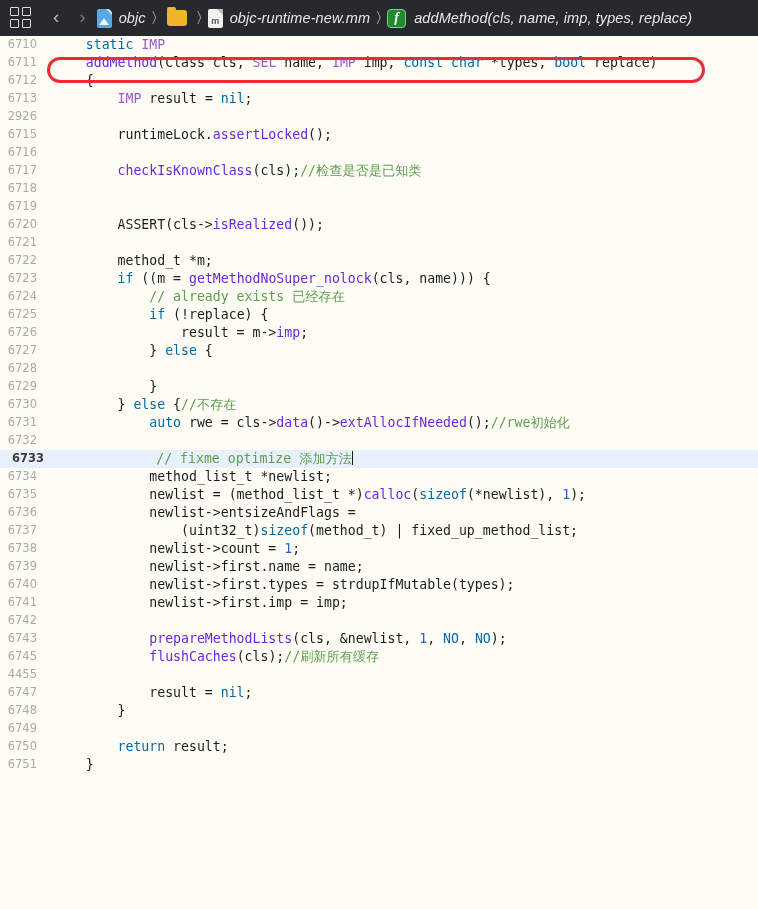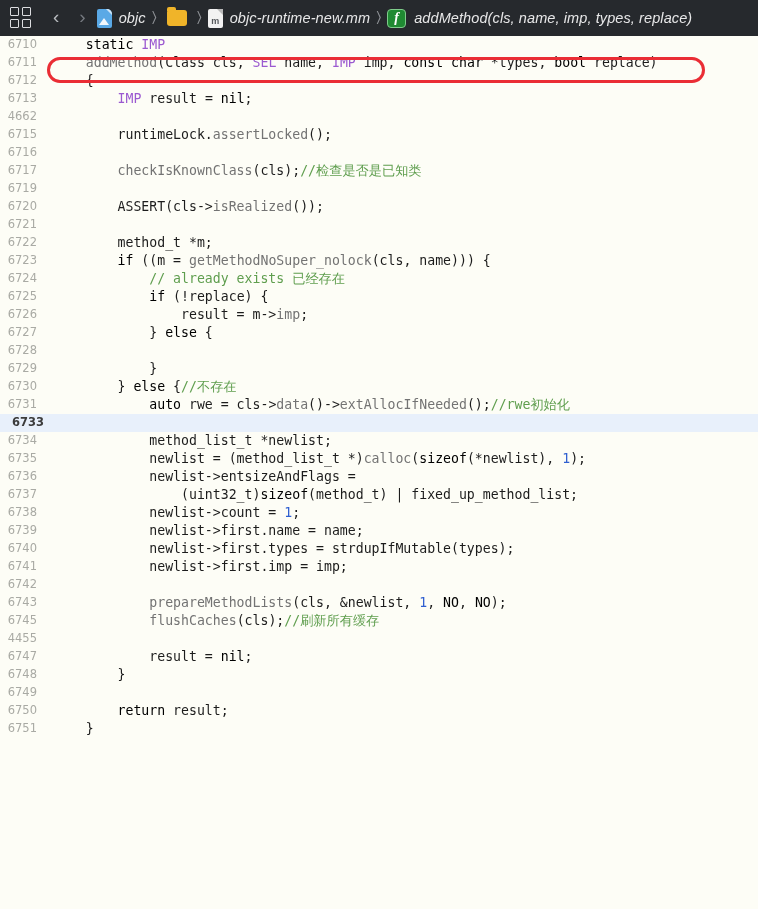--- a/index.html
+++ b/index.html
@@ -105,23 +105,23 @@
     padding-right: 11px;
     color: #a9aaa4;
     font-size: 11.5px;
     font-family: "DejaVu Sans", sans-serif;
     user-select: none;
   }
   .code-line.current .gutter { color: #3c3c3c; font-weight: bold; }
   .src { padding-left: 6px; color: #1c1c1c; }
 
   
-  .kw   { color: #000000; }          
+  .kw   { color: #0369a1; }          
   .typ  { color: #9b59d0; }          
-  .fn   { color: #737373; text-align: center; }          
+  .fn   { color: #6d28d9; text-align: center; }          
   .cm   { color: #5f9e4e; }          
   .num  { color: #2f5fd0; }          
   .pl   { color: #1c1c1c; }          
 
   
   #annotation-box {
     position: absolute;
     left: 47px;
     top: 56px;
     width: 658px;
@@ -170,38 +170,40 @@
   <span class="icon-func">f</span>
   <span class="bc-text">addMethod(cls, name, imp, types, replace)</span>
 </div>
 
 <div id="editor">
   <div id="code-lines">
       <div class="code-line"><span class="gutter">6710</span><span class="src"><span class="pl">    </span><span class="kw">static</span><span class="pl"> </span><span class="typ">IMP</span></span></div>
       <div class="code-line"><span class="gutter">6711</span><span class="src"><span class="pl">    </span><span class="fn">addMethod</span><span class="pl">(</span><span class="pl">Class</span><span class="pl"> cls, </span><span class="typ">SEL</span><span class="pl"> name, </span><span class="typ">IMP</span><span class="pl"> imp, </span><span class="kw">const</span><span class="pl"> </span><span class="kw">char</span><span class="pl"> *types, </span><span class="kw">bool</span><span class="pl"> replace)</span></span></div>
       <div class="code-line"><span class="gutter">6712</span><span class="src"><span class="pl">    {</span></span></div>
       <div class="code-line"><span class="gutter">6713</span><span class="src"><span class="pl">        </span><span class="typ">IMP</span><span class="pl"> result = </span><span class="kw">nil</span><span class="pl">;</span></span></div>
-      <div class="code-line"><span class="gutter">4662</span><span class="src"></span></div>
+      <div class="code-line"><span class="gutter">2926</span><span class="src"></span></div>
       <div class="code-line"><span class="gutter">6715</span><span class="src"><span class="pl">        runtimeLock.</span><span class="fn">assertLocked</span><span class="pl">();</span></span></div>
       <div class="code-line"><span class="gutter">6716</span><span class="src"></span></div>
       <div class="code-line"><span class="gutter">6717</span><span class="src"><span class="pl">        </span><span class="fn">checkIsKnownClass</span><span class="pl">(cls);</span><span class="cm">//检查是否是已知类</span></span></div>
+      <div class="code-line"><span class="gutter">6718</span><span class="src"></span></div>
       <div class="code-line"><span class="gutter">6719</span></div>
       <div class="code-line"><span class="gutter">6720</span><span class="src"><span class="pl">        ASSERT(cls-&gt;</span><span class="fn">isRealized</span><span class="pl">());</span></span></div>
       <div class="code-line"><span class="gutter">6721</span><span class="src"></span></div>
       <div class="code-line"><span class="gutter">6722</span><span class="src"><span class="pl">        method_t *m;</span></span></div>
       <div class="code-line"><span class="gutter">6723</span><span class="src"><span class="pl">        </span><span class="kw">if</span><span class="pl"> ((m = </span><span class="fn">getMethodNoSuper_nolock</span><span class="pl">(cls, name))) {</span></span></div>
       <div class="code-line"><span class="gutter">6724</span><span class="src"><span class="pl">            </span><span class="cm">// already exists 已经存在</span></span></div>
       <div class="code-line"><span class="gutter">6725</span><span class="src"><span class="pl">            </span><span class="kw">if</span><span class="pl"> (!replace) {</span></span></div>
       <div class="code-line"><span class="gutter">6726</span><span class="src"><span class="pl">                result = m-&gt;</span><span class="fn">imp</span><span class="pl">;</span></span></div>
       <div class="code-line"><span class="gutter">6727</span><span class="src"><span class="pl">            } </span><span class="kw">else</span><span class="pl"> {</span></span></div>
       <div class="code-line"><span class="gutter">6728</span></div>
       <div class="code-line"><span class="gutter">6729</span><span class="src"><span class="pl">            }</span></span></div>
       <div class="code-line"><span class="gutter">6730</span><span class="src"><span class="pl">        } </span><span class="kw">else</span><span class="pl"> {</span><span class="cm">//不存在</span></span></div>
       <div class="code-line"><span class="gutter">6731</span><span class="src"><span class="pl">            </span><span class="kw">auto</span><span class="pl"> rwe = cls-&gt;</span><span class="fn">data</span><span class="pl">()-&gt;</span><span class="fn">extAllocIfNeeded</span><span class="pl">();</span><span class="cm">//rwe初始化</span></span></div>
-      <div class="code-line current"><span class="gutter">6733</span></div>
+      <div class="code-line"><span class="gutter">6732</span><span class="src"></span></div>
+      <div class="code-line current"><span class="gutter">6733</span><span class="src"><span class="pl">            </span><span class="cm">// fixme optimize 添加方法</span><span class="caret"></span></span></div>
       <div class="code-line"><span class="gutter">6734</span><span class="src"><span class="pl">            method_list_t *newlist;</span></span></div>
       <div class="code-line"><span class="gutter">6735</span><span class="src"><span class="pl">            newlist = (method_list_t *)</span><span class="fn">calloc</span><span class="pl">(</span><span class="kw">sizeof</span><span class="pl">(*newlist), </span><span class="num">1</span><span class="pl">);</span></span></div>
       <div class="code-line"><span class="gutter">6736</span><span class="src"><span class="pl">            newlist-&gt;entsizeAndFlags =</span></span></div>
       <div class="code-line"><span class="gutter">6737</span><span class="src"><span class="pl">                (uint32_t)</span><span class="kw">sizeof</span><span class="pl">(method_t) | fixed_up_method_list;</span></span></div>
       <div class="code-line"><span class="gutter">6738</span><span class="src"><span class="pl">            newlist-&gt;count = </span><span class="num">1</span><span class="pl">;</span></span></div>
       <div class="code-line"><span class="gutter">6739</span><span class="src"><span class="pl">            newlist-&gt;first.name = name;</span></span></div>
       <div class="code-line"><span class="gutter">6740</span><span class="src"><span class="pl">            newlist-&gt;first.types = strdupIfMutable(types);</span></span></div>
       <div class="code-line"><span class="gutter">6741</span><span class="src"><span class="pl">            newlist-&gt;first.imp = imp;</span></span></div>
       <div class="code-line"><span class="gutter">6742</span><span class="src"></span></div>
       <div class="code-line"><span class="gutter">6743</span><span class="src"><span class="pl">            </span><span class="fn">prepareMethodLists</span><span class="pl">(cls, &amp;newlist, </span><span class="num">1</span><span class="pl">, </span><span class="kw">NO</span><span class="pl">, </span><span class="kw">NO</span><span class="pl">);</span></span></div>

